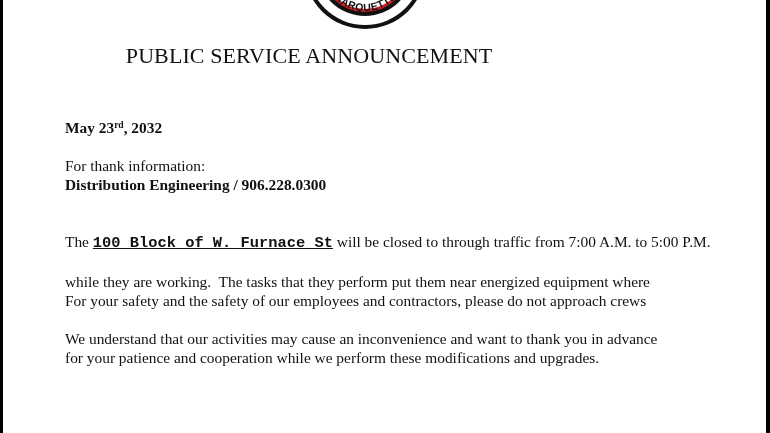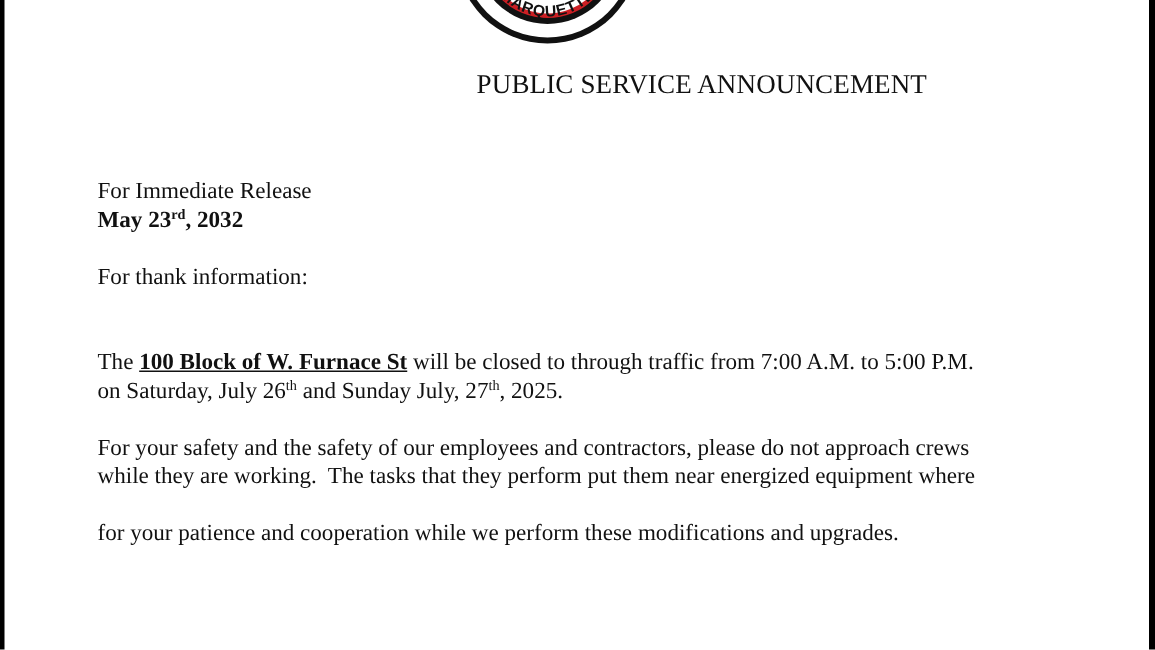--- a/index.html
+++ b/index.html
@@ -32,22 +32,22 @@
       left: 303px;
       top: -94px;
       width: 124px;
       height: 124px;
     }
     .title {
       position: absolute;
       left: 0;
       width: 618px;
       top: 41px;
-      text-align: right;
-      font-size: 18px;
+      text-align: center;
+      font-size: 22px;
       letter-spacing: 0.1px;
       line-height: 30px;
     }
     .content {
       position: absolute;
       left: 65px;
       top: 118px;
       width: 650px;
       font-size: 15.4px;
       line-height: 19px;
@@ -56,20 +56,21 @@
       margin: 0;
     }
     .gap {
       height: 19px;
     }
     .b {
       font-weight: bold;
     }
     .u {
       text-decoration: underline;
+      font-family: Liberation Mono, monospace;
     }
     sup {
       font-size: 9.5px;
       line-height: 0;
       vertical-align: 5px;
     }
   </style>
 </head>
 <body>
 
@@ -86,26 +87,26 @@
   <circle cx="62" cy="62" r="44" fill="#cc1f24"></circle>
   <circle cx="62" cy="62" r="41" fill="#ffffff"></circle>
   <text font-family="Liberation Sans, sans-serif" font-weight="bold" font-size="10.5" fill="#111111" letter-spacing="0.6">
     <textPath href="#textArc" startOffset="50%" text-anchor="middle">MARQUETTE</textPath>
   </text>
 </svg>
 
 <div class="title">PUBLIC SERVICE ANNOUNCEMENT</div>
 
 <div class="content">
-  <p>For Immediate Release</p>
   <p class="b"><span>May 23</span><sup>rd</sup><span>, 2032</span></p>
   <div class="gap"></div>
   <p>For thank information:</p>
+  <p class="b">Distribution Engineering / 906.228.0300</p>
   <div class="gap"></div>
   <div class="gap"></div>
   <p><span>The </span><span class="b u">100 Block of W. Furnace St</span><span> will be closed to through traffic from 7:00 A.M. to 5:00 P.M.</span></p>
-  <p><span>on Saturday, July 26</span><sup>th</sup><span> and Sunday July, 27</span><sup>th</sup><span>, 2025.</span></p>
   <div class="gap"></div>
+  <p style="white-space:pre;">while they are working.  The tasks that they perform put them near energized equipment where</p>
   <p>For your safety and the safety of our employees and contractors, please do not approach crews</p>
-  <p style="white-space:pre;">while they are working.  The tasks that they perform put them near energized equipment where</p>
   <div class="gap"></div>
+  <p>We understand that our activities may cause an inconvenience and want to thank you in advance</p>
   <p>for your patience and cooperation while we perform these modifications and upgrades.</p>
 </div>
 
 </body></html>

